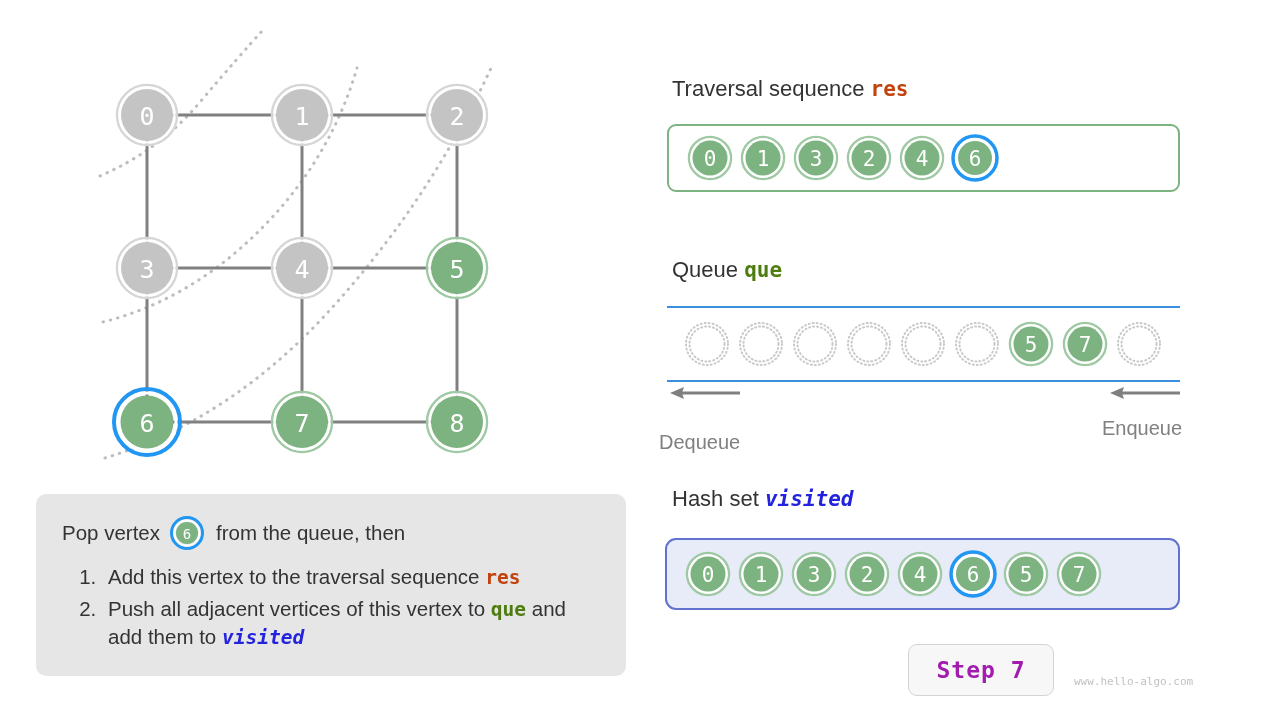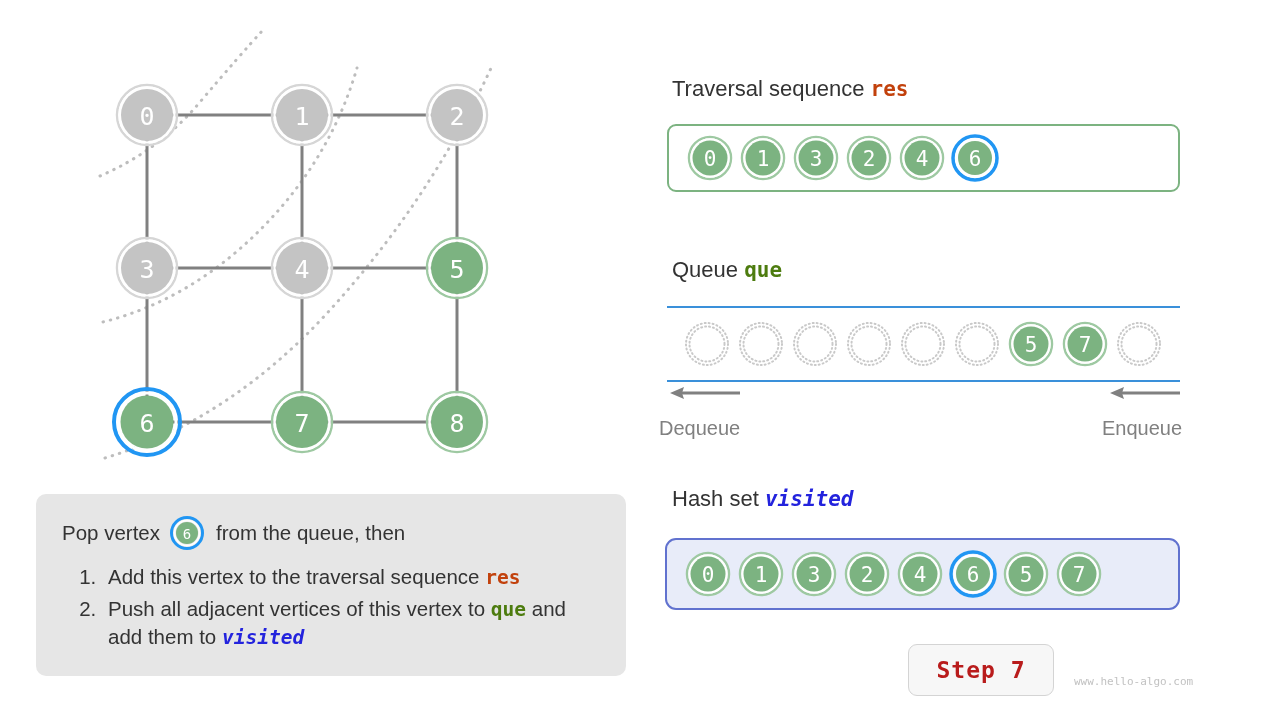--- a/index.html
+++ b/index.html
@@ -155,21 +155,21 @@
 
   .arrow-wrap { position: absolute; }
   #dequeue-arrow { left: 670px; top: 385px; }
   #enqueue-arrow { left: 1110px; top: 385px; }
   .arrow-label {
     position: absolute;
     font-size: 20px;
     color: #808080;
     white-space: nowrap;
   }
-  #dequeue-label { left: 659px; top: 417px; }
+  #dequeue-label { left: 659px; top: 431px; }
   #enqueue-label { left: 1102px; top: 417px; }
 
   
   #visited-box {
     position: absolute;
     left: 665px;
     top: 538px;
     width: 515px;
     height: 72px;
     background: #e8ecf9;
@@ -188,21 +188,21 @@
     background: #f7f7f7;
     border: 1.5px solid #d4d4d4;
     border-radius: 9px;
     box-sizing: border-box;
     display: flex;
     align-items: center;
     justify-content: center;
     font-family: "DejaVu Sans Mono", "Liberation Mono", monospace;
     font-size: 23px;
     font-weight: bold;
-    color: #b91c1c;
+    color: #a21caf;
     letter-spacing: 1px;
   }
   #watermark {
     position: absolute;
     left: 1074px;
     top: 675px;
     font-family: "DejaVu Sans Mono", "Liberation Mono", monospace;
     font-size: 11px;
     color: #c2c2c2;
     white-space: nowrap;

